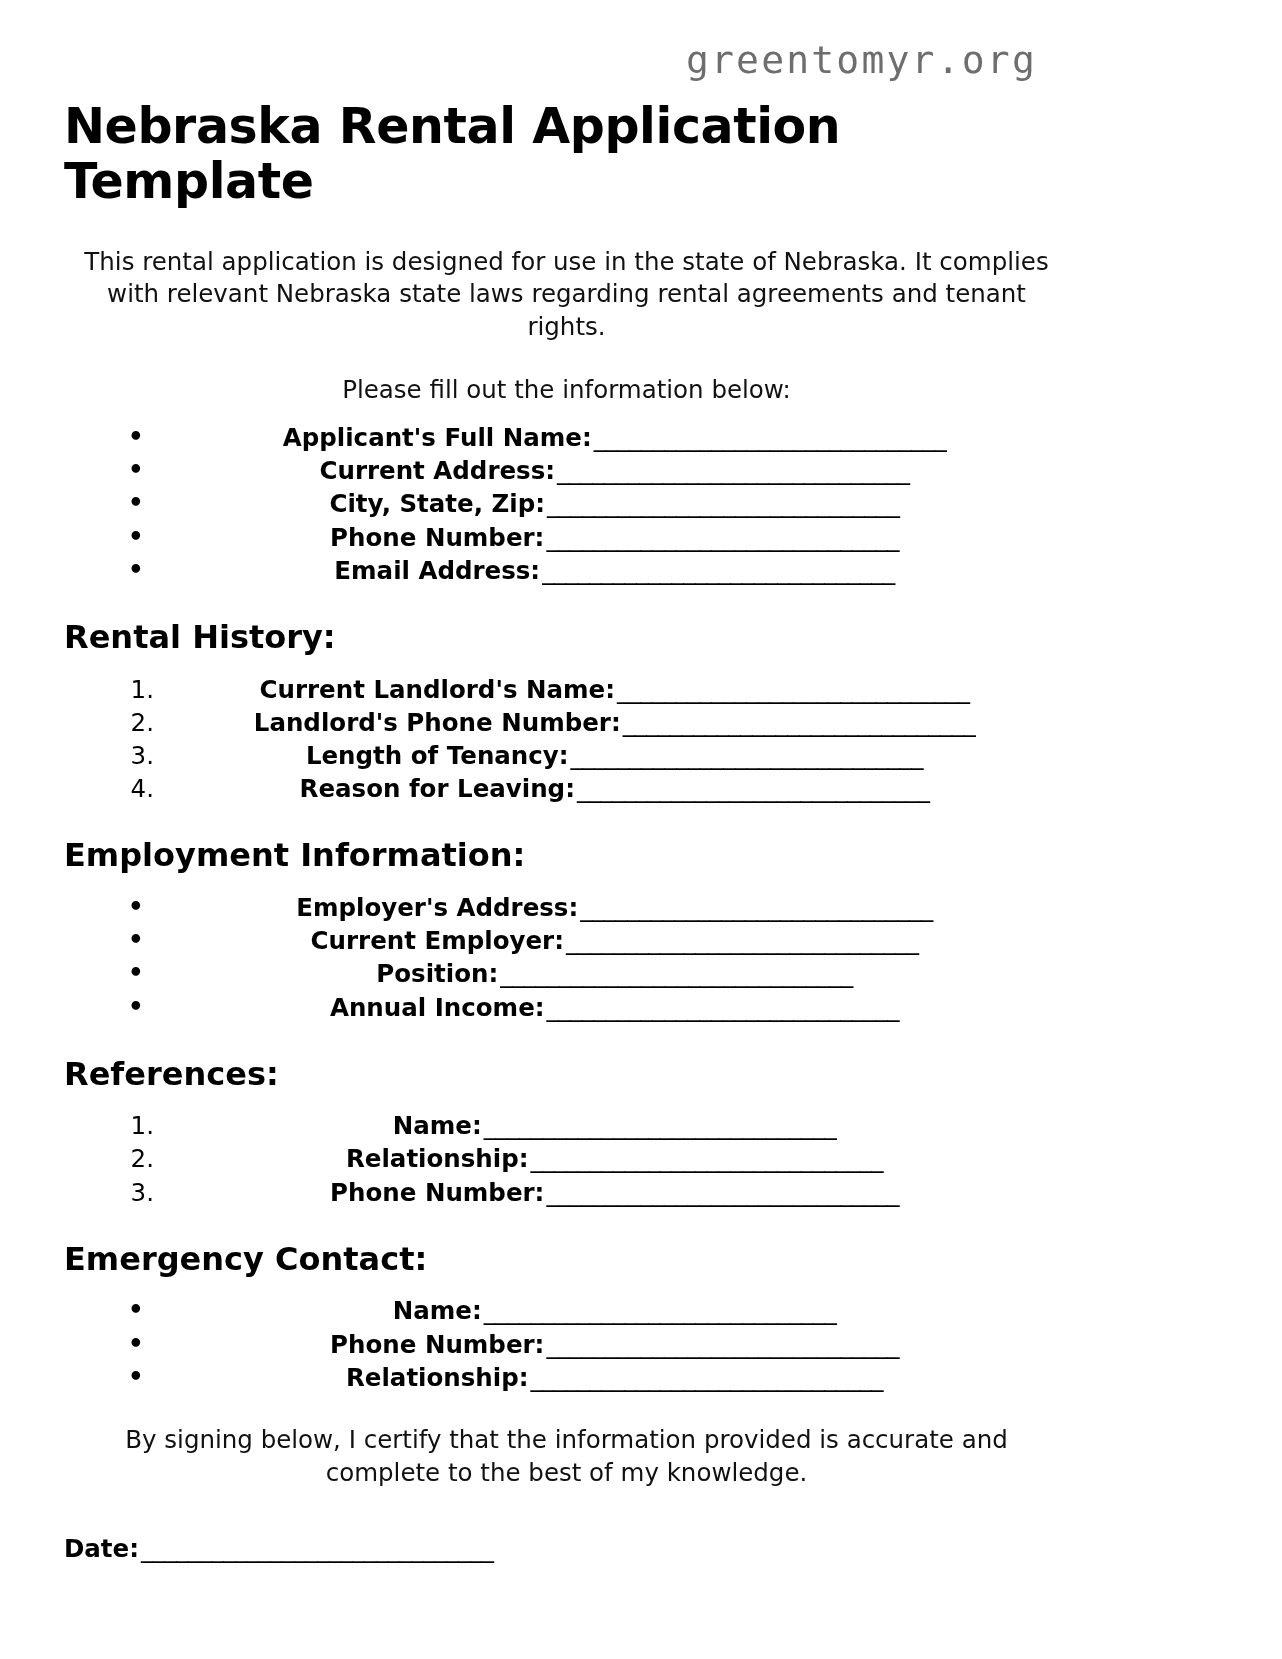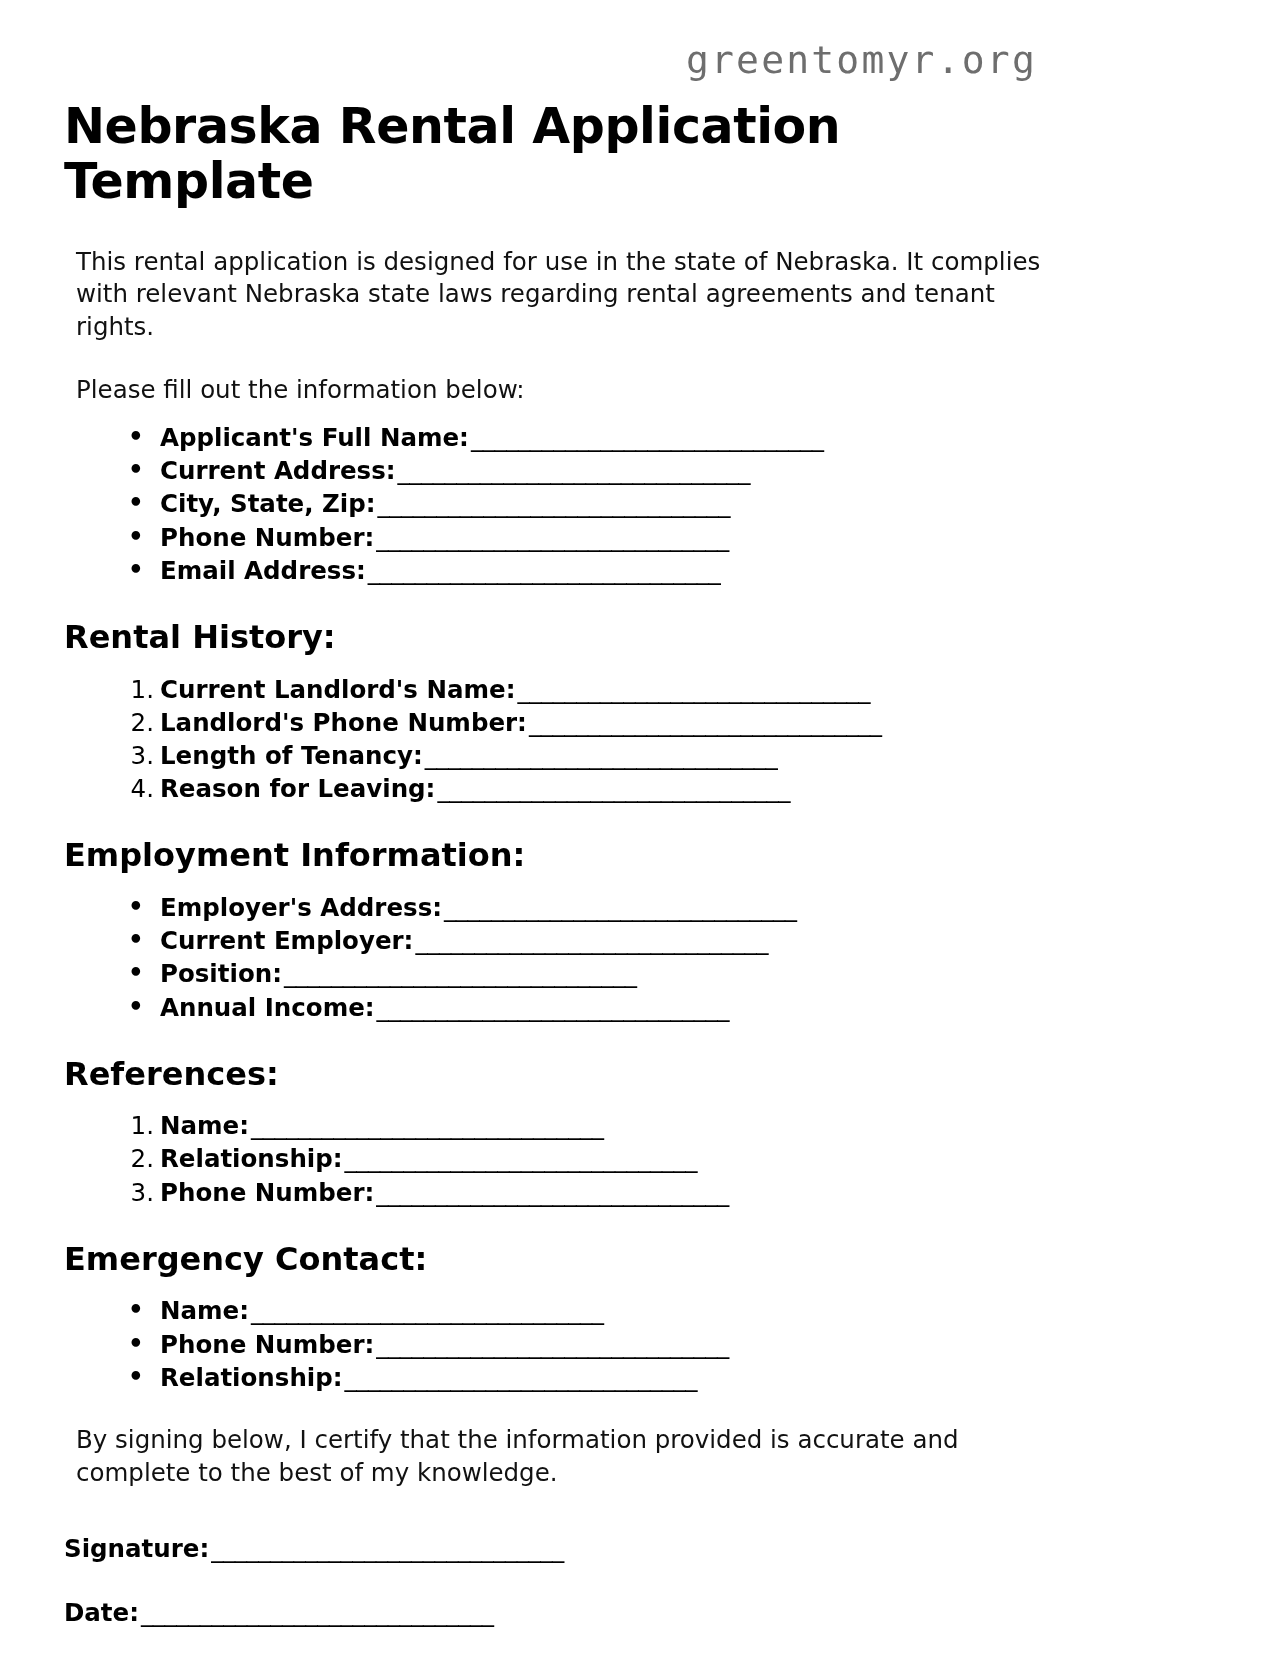--- a/index.html
+++ b/index.html
@@ -50,39 +50,41 @@
     color: #000;
   }
 
   
   .para {
     margin: 12px;
     font-size: 24.5px;
     line-height: 1.33;
     color: #111;
     max-width: 1060px;
+    text-align: center;
   }
   .para.intro { margin-top: 36px; }
   .para.fillout { margin-top: 31px; }
   .para.certify { margin-top: 30px; max-width: 1070px; }
 
   
   .section-heading {
     margin: 0;
     padding-top: 30px;
     font-size: 32px;
     font-weight: bold;
     line-height: 1.3;
   }
 
   
   ul.field-list, ol.field-list {
     margin: 14px 0 0 0;
     padding: 0 0 0 60px;
     list-style: none;
+    text-align: center;
   }
   ul.field-list li, ol.field-list li {
     position: relative;
     font-size: 24.5px;
     line-height: 1.355;
     white-space: nowrap;
     padding-left: 36px;
   }
   ul.field-list li::before {
     content: "\2022";
@@ -173,17 +175,16 @@
 
   <h2 class="section-heading">Emergency Contact:</h2>
   <ul class="field-list">
     <li><span class="f-label">Name:</span><span class="f-blank">______________________________</span></li>
     <li><span class="f-label">Phone Number:</span><span class="f-blank">______________________________</span></li>
     <li><span class="f-label">Relationship:</span><span class="f-blank">______________________________</span></li>
   </ul>
 
   <p class="para certify">By signing below, I certify that the information provided is accurate and complete to the best of my knowledge.</p>
 
-  <p class="sig-line"><span class="f-label">Signature:</span><span class="f-blank">______________________________</span></p>
 
   <p class="sig-line"><span class="f-label">Date:</span><span class="f-blank">______________________________</span></p>
 
 </div>
 
 </body></html>

